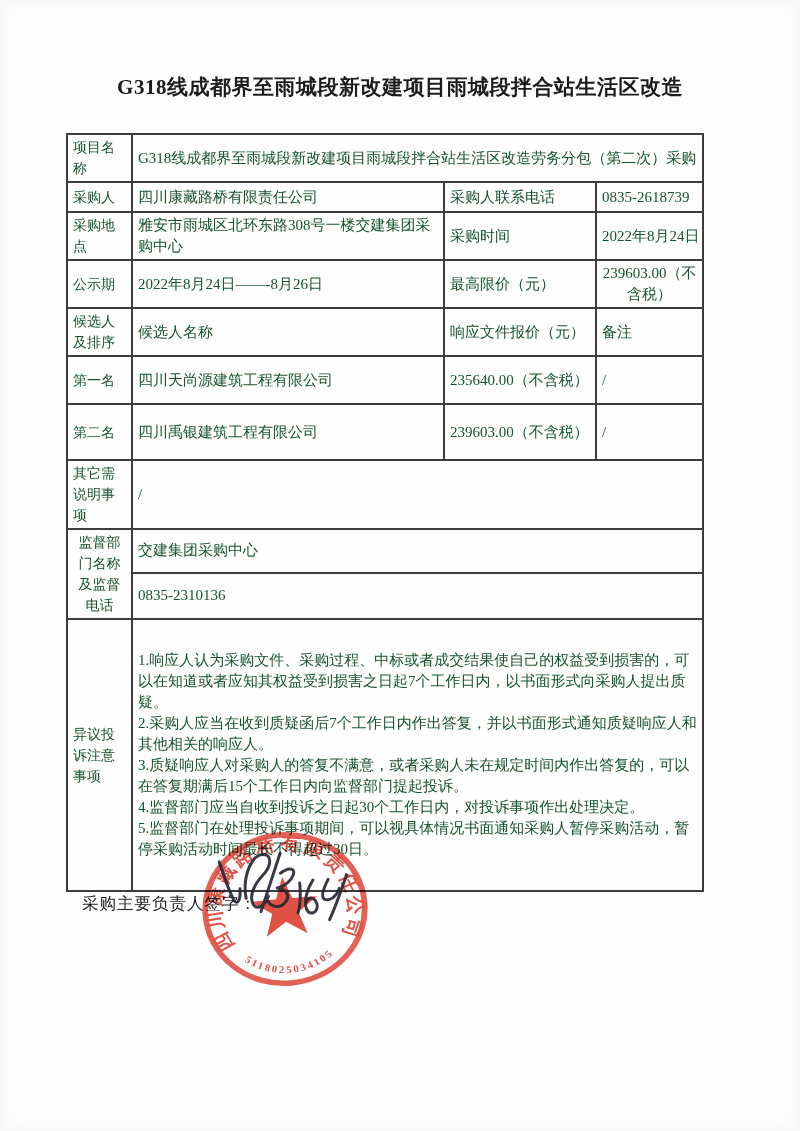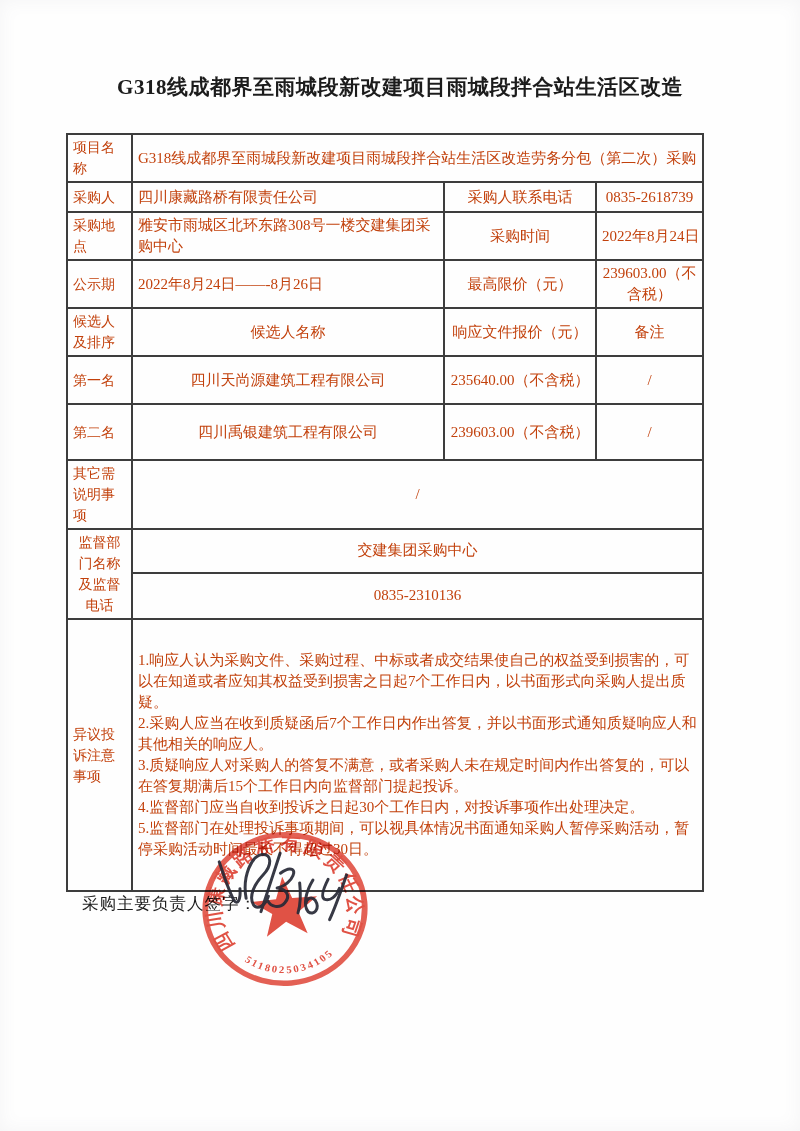--- a/index.html
+++ b/index.html
@@ -25,37 +25,37 @@
     line-height: 27px;
     letter-spacing: 0.5px;
   }
   table.doc-table {
     position: absolute;
     left: 66px; top: 133px;
     width: 636px;
     border-collapse: collapse;
     table-layout: fixed;
     font-size: 15px;
-    color: #c2410c;
+    color: #14532d;
   }
   .doc-table td {
     border: 2px solid #3d3d3d;
     vertical-align: middle;
     padding: 2px 5px;
     line-height: 21px;
   }
   .lbl {
     font-size: 14px;
     line-height: 19px;
     padding: 2px 2px 2px 3px;
     text-align: left;
   }
   .ctr { text-align: center; padding: 2px 1px; }
   .l { text-align: left; }
-  .c { text-align: center; }
+  .c { text-align: left; }
   .num { white-space: nowrap; }
   .wrap2 { text-align: center; line-height: 20px; padding: 2px 3px; }
   .notes {
     text-align: left;
     font-size: 15px;
     line-height: 21.5px;
     padding: 10px 7px;
   }
   .notes div { margin: 0; }
   .sign-row {

